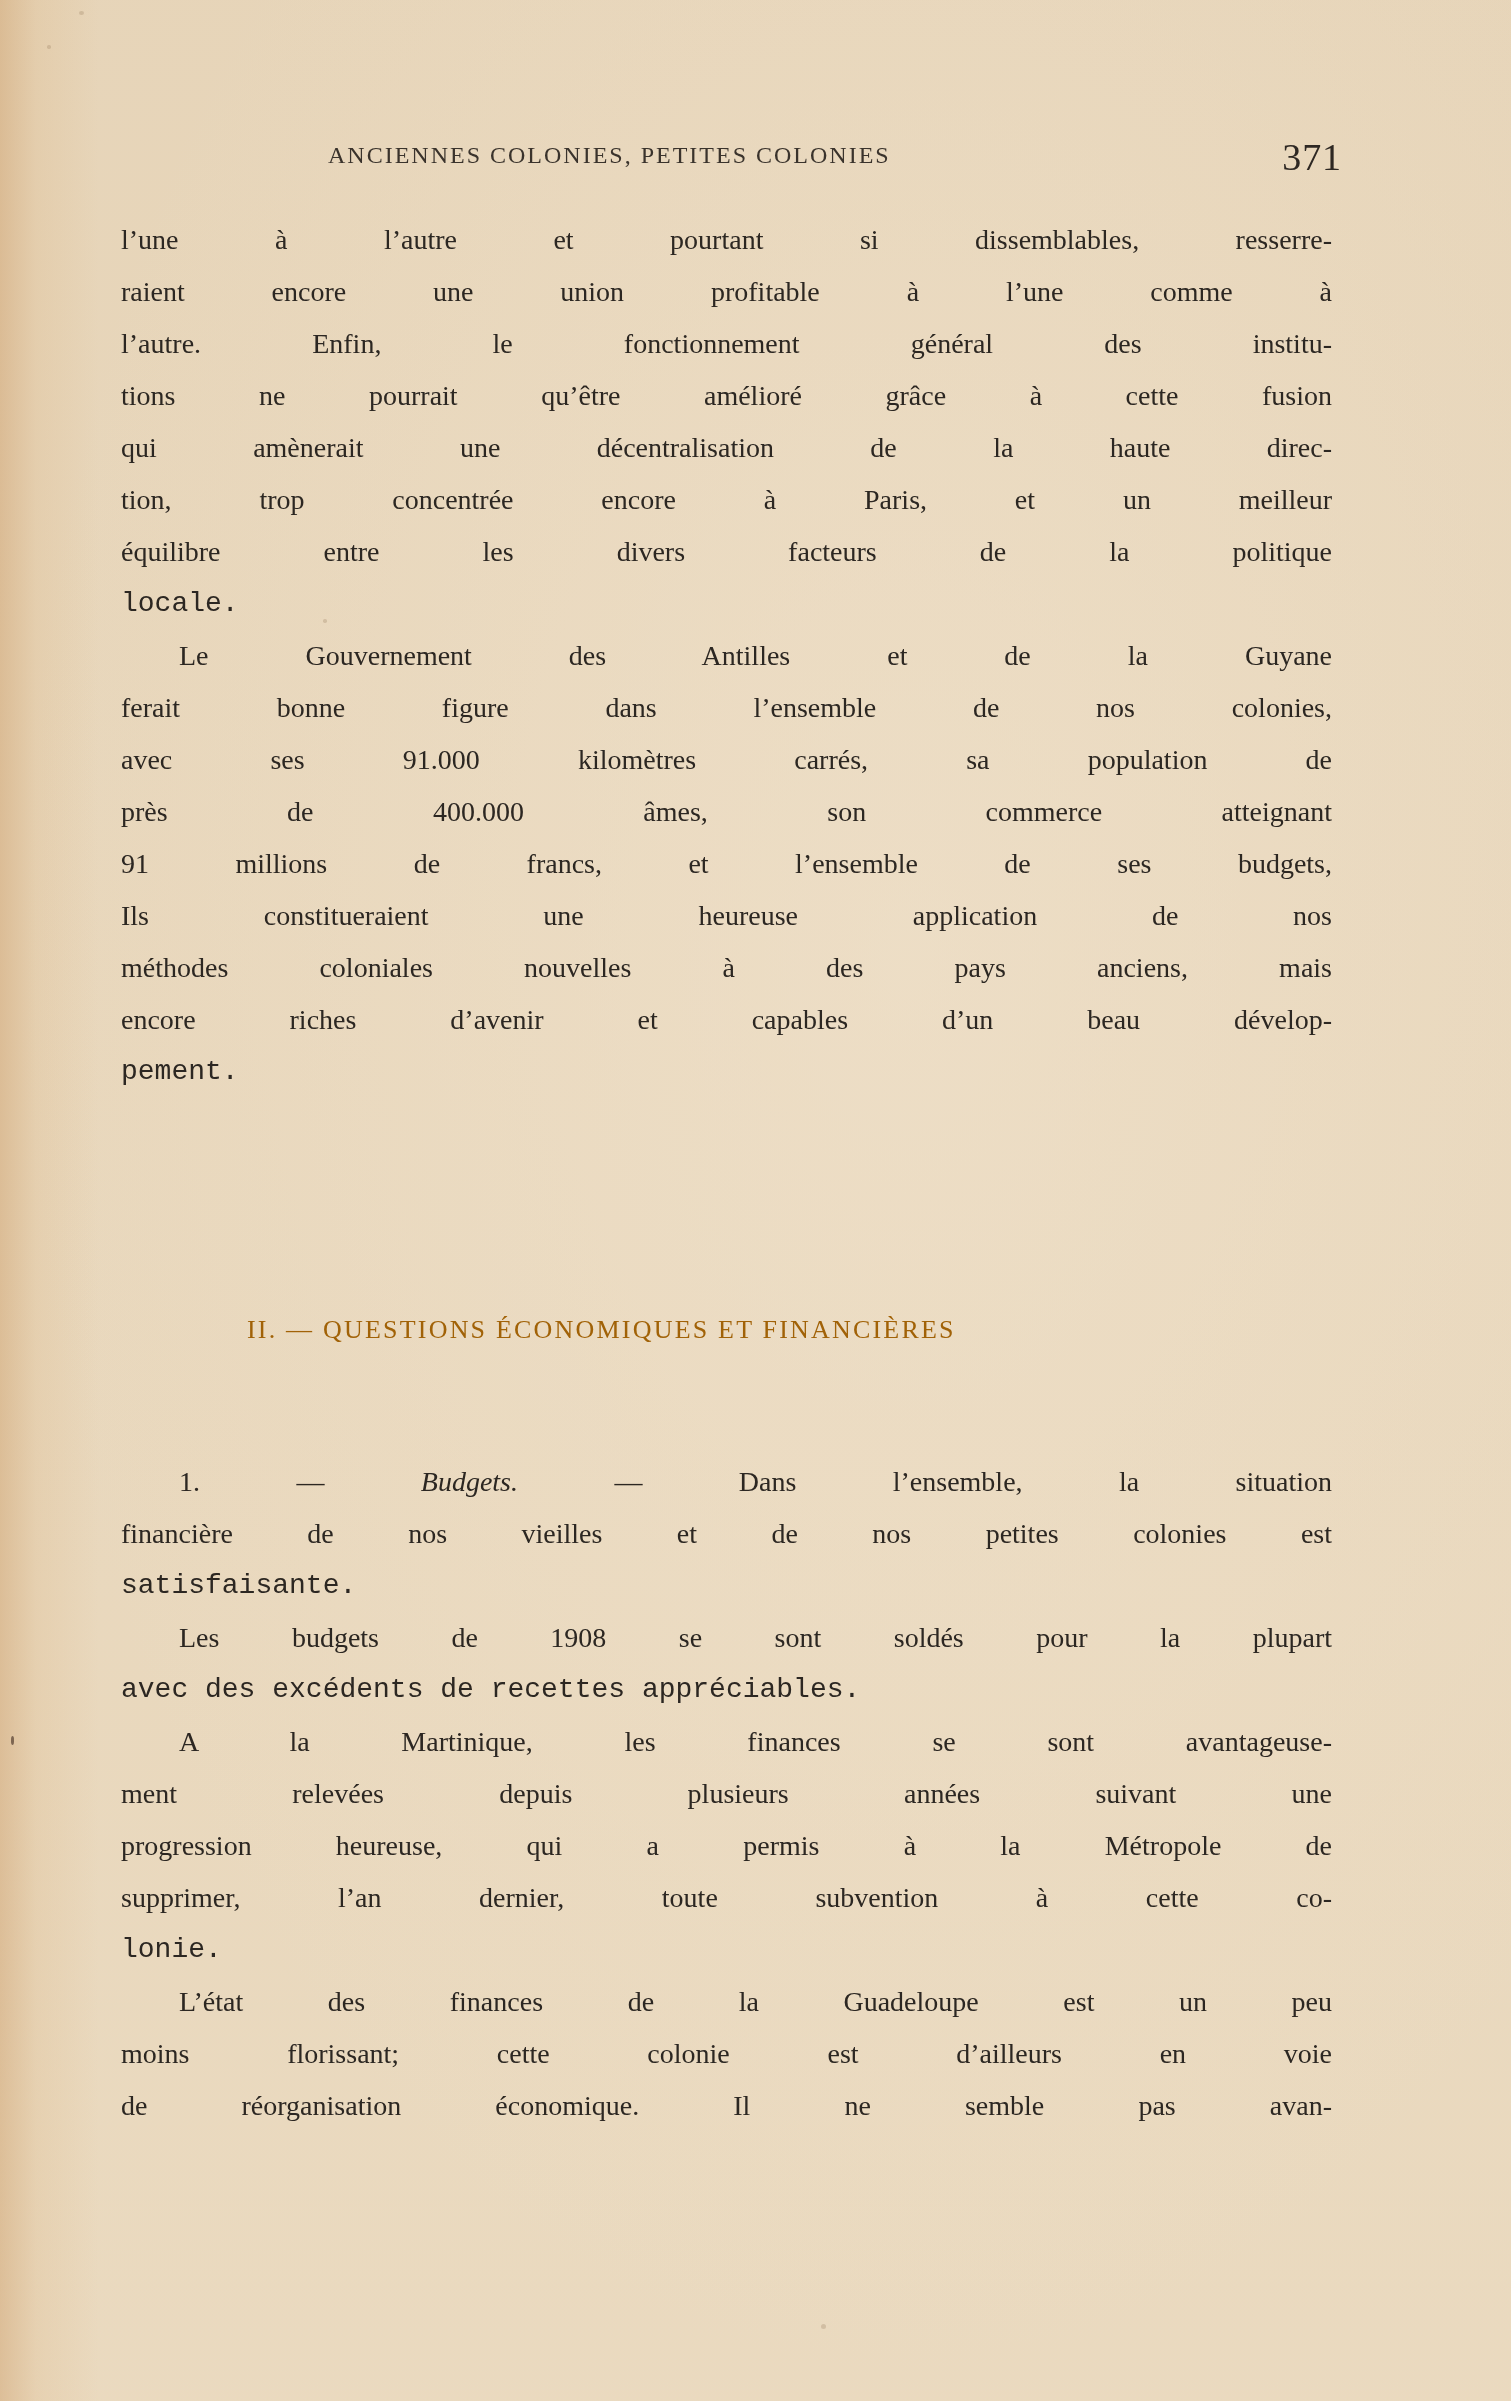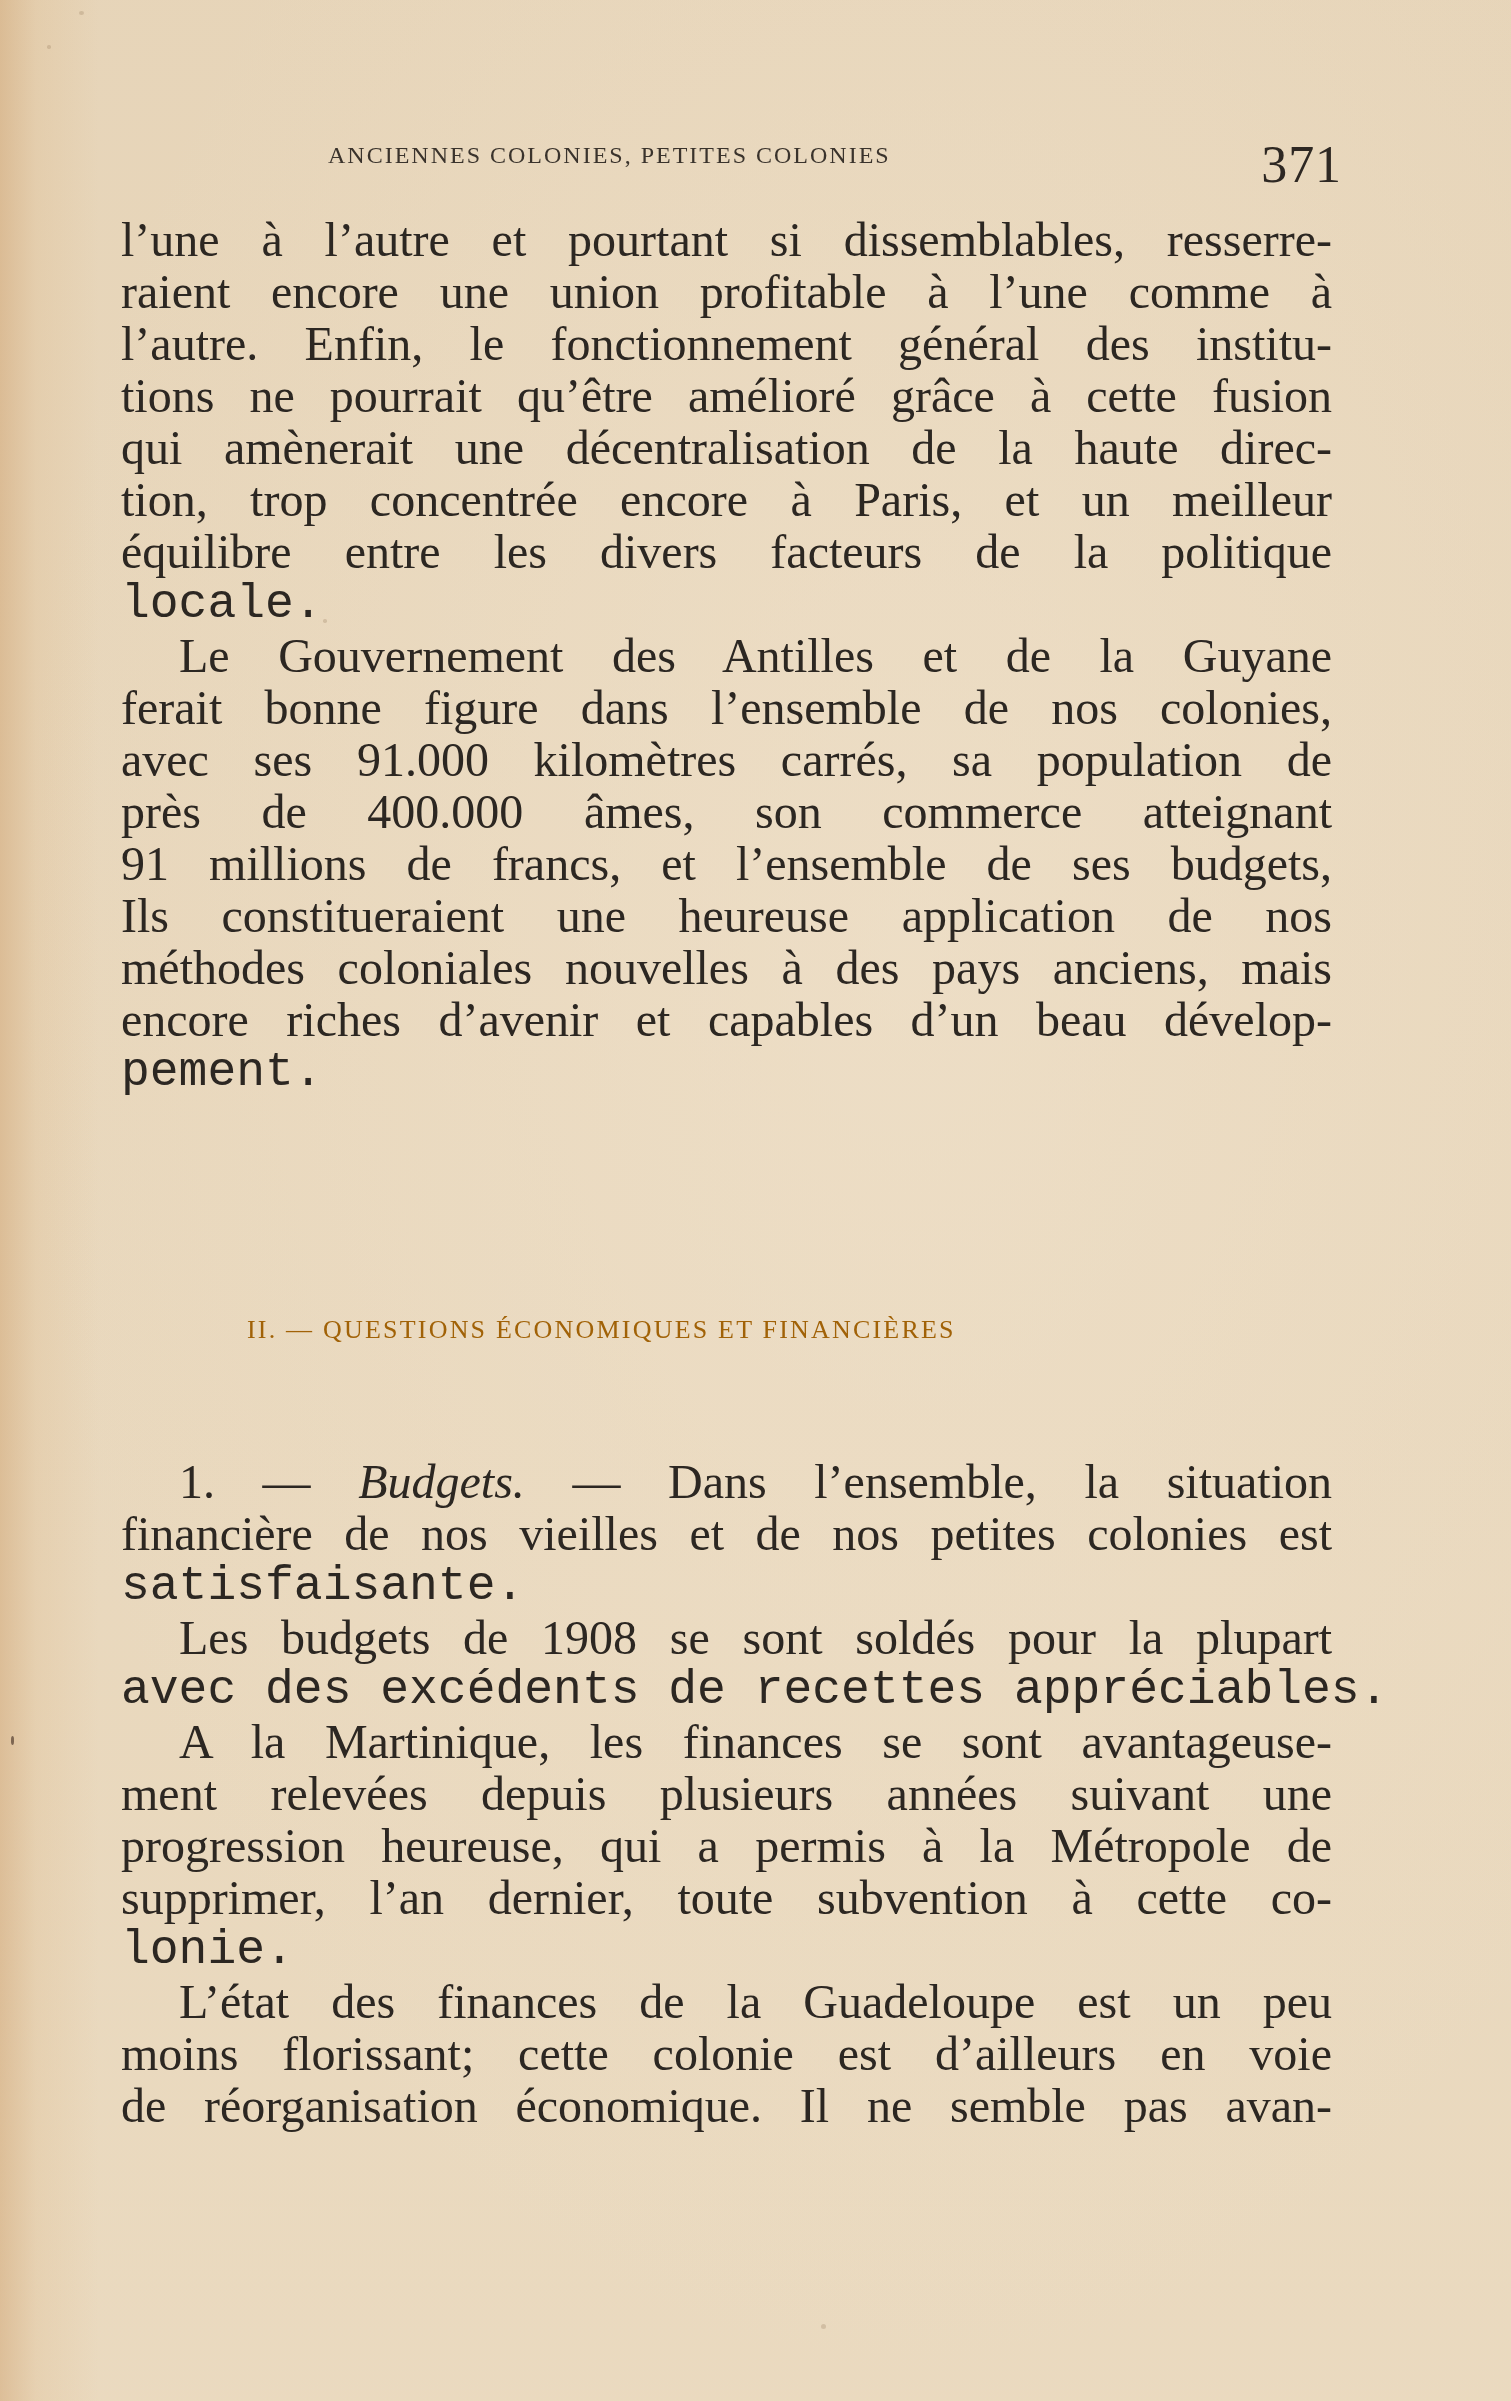--- a/index.html
+++ b/index.html
@@ -39,30 +39,30 @@
       font-size: 24px;
       letter-spacing: 2px;
       color: #3a332c;
       white-space: nowrap;
     }
     .page-number {
       position: absolute;
       right: 0;
       top: 0;
       font-family: "Liberation Serif", "DejaVu Serif", serif;
-      font-size: 52px;
+      font-size: 38px;
       color: #2e2823;
       letter-spacing: 0.9px;
     }
     .text-block {
       position: absolute;
       left: 121px;
       width: 1211px;
       font-family: "Liberation Serif", "DejaVu Serif", serif;
-      font-size: 48px;
+      font-size: 28px;
       line-height: 52px;
       color: #2c2722;
     }
     .line {
       display: block;
       white-space: nowrap;
       text-align: justify;
       text-align-last: justify;
       height: 52px;
     }

